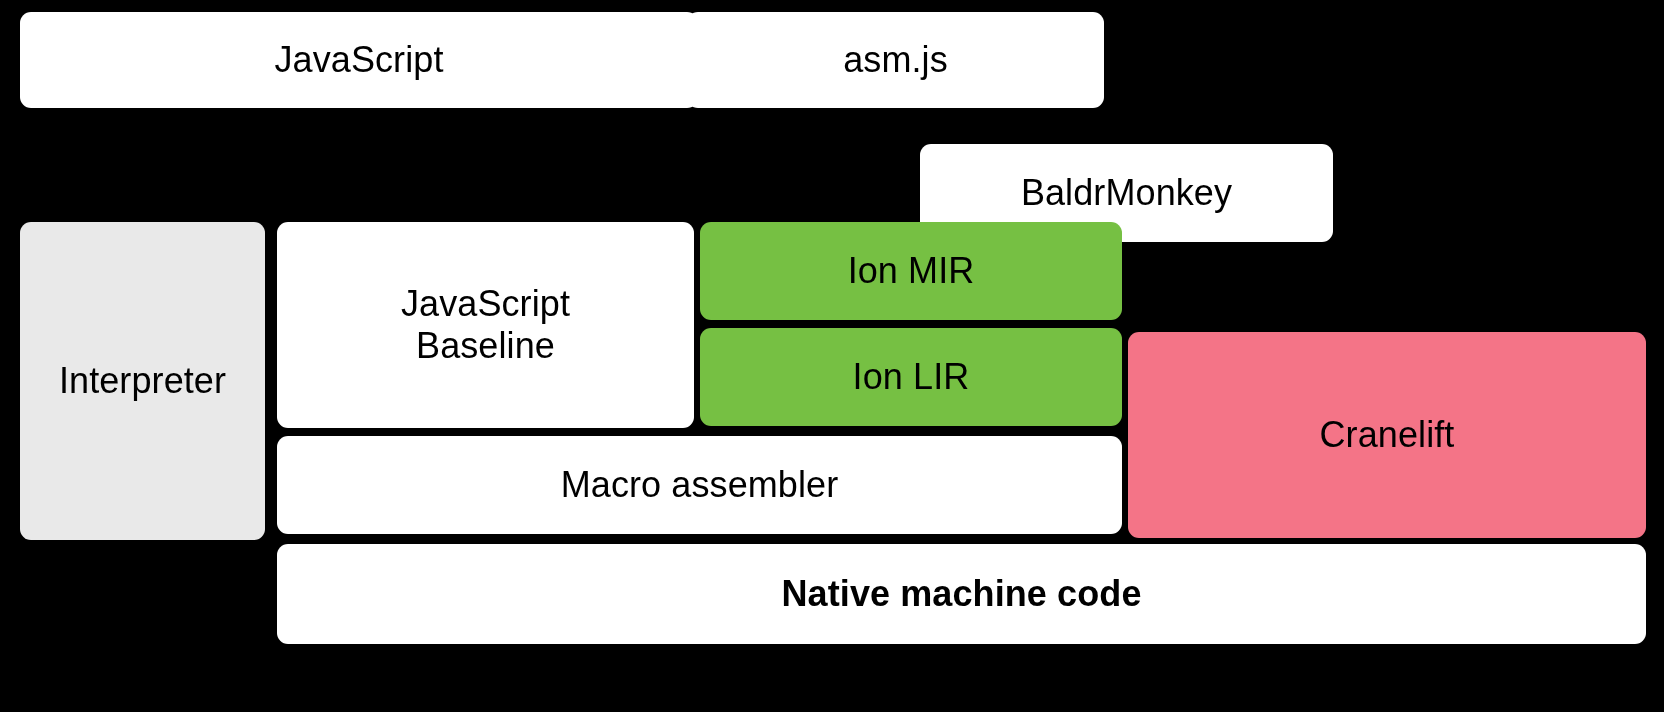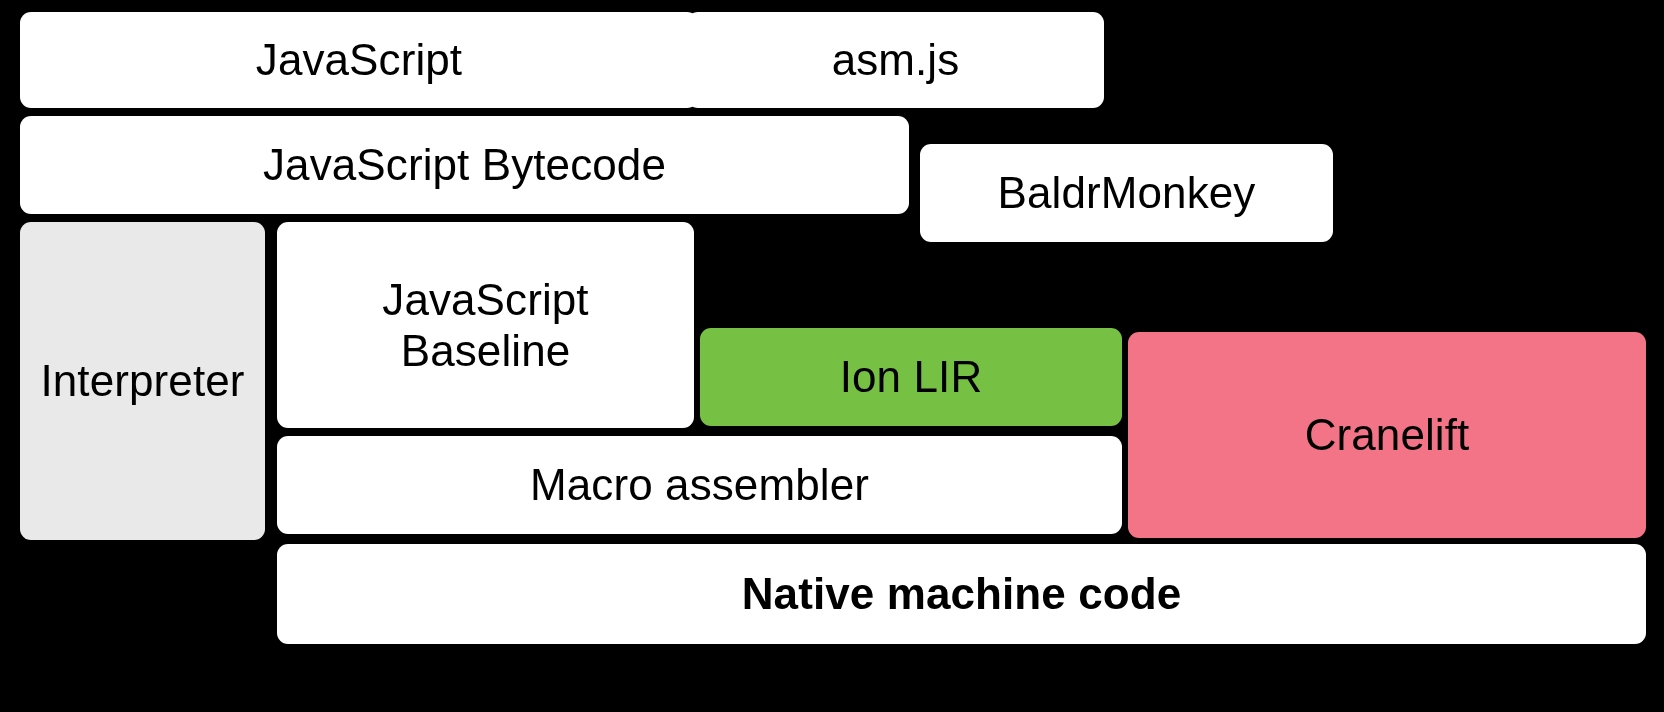--- a/index.html
+++ b/index.html
@@ -20,21 +20,21 @@
   }
   .node {
     position: absolute;
     box-sizing: border-box;
     border-radius: 11px;
     display: flex;
     align-items: center;
     justify-content: center;
     text-align: center;
     color: #000000;
-    font-size: 44px;
+    font-size: 36px;
     line-height: 1.16;
     font-weight: 400;
     letter-spacing: 0.1px;
     padding: 0 24px;
     white-space: pre-line;
     font-family: "Liberation Sans", sans-serif;
   }
   .fill-white   { background: #ffffff; }
   .fill-grey    { background: #e9e9e9; }
   .fill-green   { background: #76c043; }
@@ -61,29 +61,29 @@
 </head>
 <body>
 
 <div id="diagram">
 
   <div class="node fill-white n-javascript">JavaScript</div>
 
   <div class="node fill-white n-asmjs">asm.js</div>
 
 
-  <div class="node fill-white n-js-bytecode">JavaScript Bytecode</div>
 
   <div class="node fill-white n-baldrmonkey">BaldrMonkey</div>
 
   <div class="node fill-grey n-interpreter">Interpreter</div>
 
   <div class="node fill-white n-js-baseline">JavaScript
 Baseline</div>
 
+  <div class="node fill-green n-ion-mir">Ion MIR</div>
 
   <div class="node fill-green n-ion-lir">Ion LIR</div>
 
   <div class="node fill-pink n-cranelift">Cranelift</div>
 
   <div class="node fill-white n-macro-assembler">Macro assembler</div>
 
   <div class="node fill-white n-native-code">Native machine code</div>
 
 </div>

